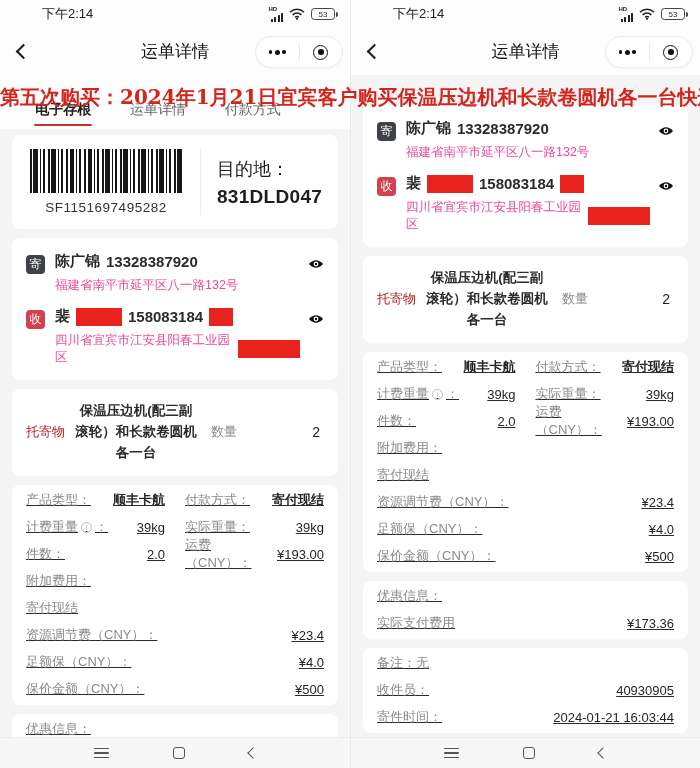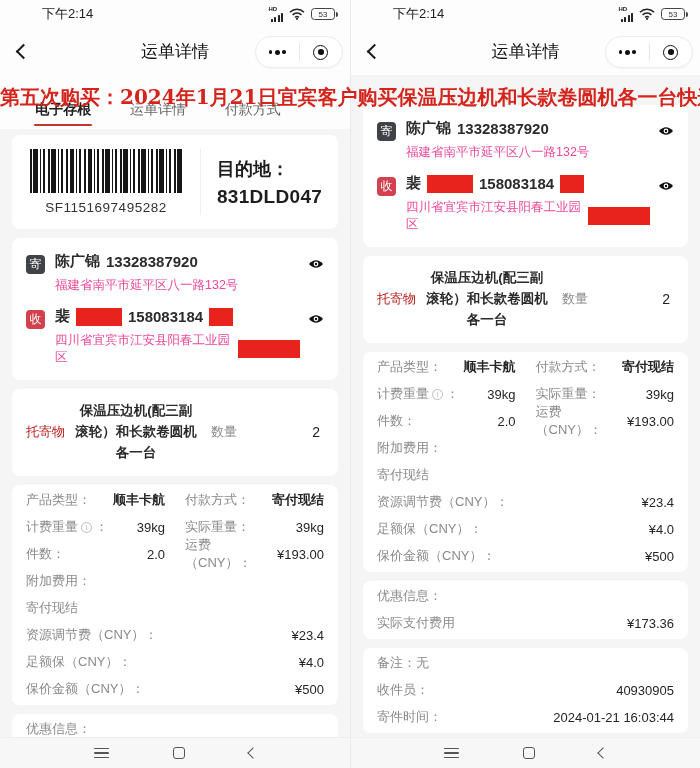--- a/index.html
+++ b/index.html
@@ -50,21 +50,21 @@
   .content.left-scroll{height:608px;}
   .content.right-scroll{height:662px;padding-top:30px;}
   .card{background:#fff;border-radius:8px;margin-bottom:9px;}
   
   .card.bc{height:94px;display:flex;align-items:center;}
   .bc-left{width:188px;display:flex;flex-direction:column;align-items:center;}
   .barcode{width:152px;height:44px;background:repeating-linear-gradient(90deg,#161616 0 2px,#fff 2px 3.5px,#161616 3.5px 8.5px,#fff 8.5px 10px,#161616 10px 11px,#fff 11px 13.5px,#161616 13.5px 15.5px,#fff 15.5px 18px);}
   .bc-num{font-size:13.5px;color:#333;margin-top:7px;letter-spacing:.5px;}
   .bc-sep{width:1px;height:66px;background:#efefef;}
   .bc-right{flex:1;padding-left:16px;}
-  .dest-label{font-size:18px;font-weight:700;color:#1e1e1e;}
+  .dest-label{font-size:18px;font-weight:400;color:#1e1e1e;}
   .dest-code{font-size:19px;font-weight:700;color:#1e1e1e;margin-top:5px;letter-spacing:.3px;}
   
   .card.addr{padding:14px;}
   .addr-row{display:flex;}
   .addr-row + .addr-row{margin-top:13px;}
   .badge{width:19px;height:19px;border-radius:4px;color:#fff;font-size:12px;display:flex;align-items:center;justify-content:center;margin-right:10px;margin-top:3px;flex:none;}
   .badge.send{background:var(--badge-send);}
   .badge.recv{background:var(--badge-recv);}
   .addr-main{flex:1;min-width:0;}
   .addr-name{font-size:15px;font-weight:600;color:#2b2b2b;display:flex;align-items:center;gap:6px;}
@@ -75,21 +75,21 @@
   .redact.raddr{width:64px;}
   .eye{flex:none;margin-left:8px;margin-top:6px;cursor:pointer;}
   
   .card.cargo{padding:12px 14px;display:flex;align-items:center;}
   .cargo-label{font-size:13px;color:#b91c1c;flex:none;}
   .cargo-desc{width:122px;margin-left:10px;text-align:center;font-size:13.5px;font-weight:600;color:#2b2b2b;line-height:1.55;}
   .cargo-qty-label{font-size:13px;color:#8a8a8a;margin-left:14px;}
   .cargo-qty{margin-left:auto;font-size:14px;color:#222;padding-right:4px;}
   
   .card.details{padding:2px 14px;}
-  .d-row{display:flex;align-items:center;height:27px;font-size:13px;}
+  .d-row{display:flex;align-items:center;height:27px;font-size:13px;text-decoration:underline;}
   .d-col{flex:1;display:flex;justify-content:space-between;align-items:center;}
   .d-col + .d-col{margin-left:20px;}
   .d-label{color:#8a8a8a;display:flex;align-items:center;gap:3px;}
   .d-val{color:#262626;}
   .d-val.bold{font-weight:700;}
   .info{font-style:normal;display:inline-block;width:11px;height:11px;border:1px solid #bdbdbd;border-radius:50%;font-size:8px;line-height:10px;text-align:center;color:#bdbdbd;}
   .chev{color:#b5b5b5;font-size:14px;margin-left:3px;}
   
   .sysnav{position:absolute;bottom:0;left:0;width:100%;height:31px;background:#f7f7f8;border-top:1px solid #ededee;display:flex;align-items:center;justify-content:center;gap:64px;z-index:20;}
   .icon-menu{width:15px;display:flex;flex-direction:column;gap:3px;cursor:pointer;}

